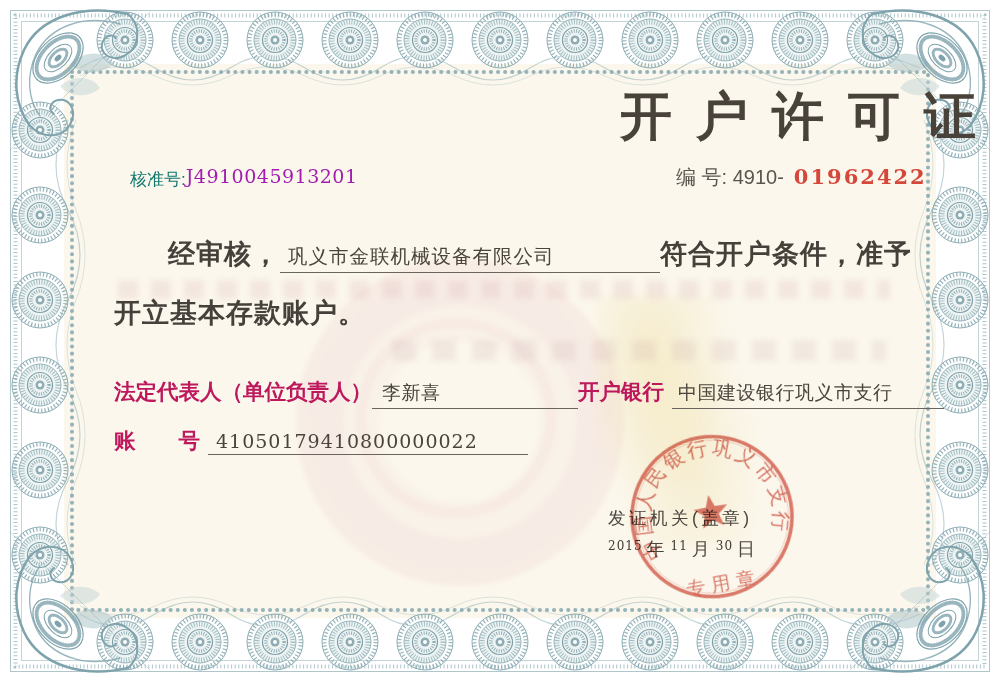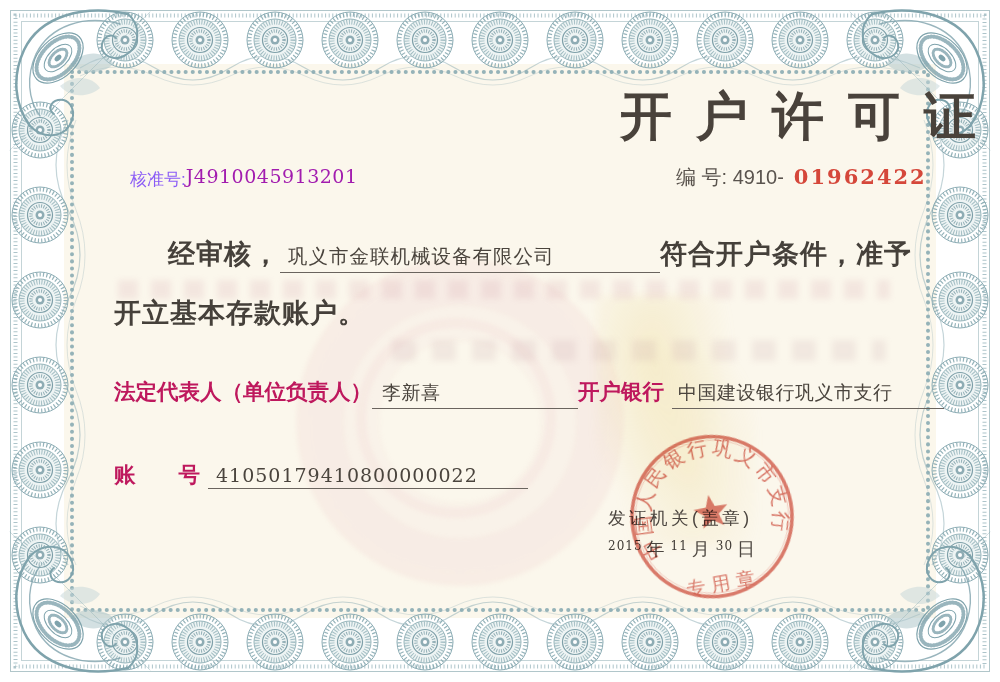--- a/index.html
+++ b/index.html
@@ -23,21 +23,21 @@
                radial-gradient(ellipse at 60% 70%,rgba(232,208,120,.22),transparent 55%);
     filter:blur(5px);}
   .ghost1{left:118px;top:280px;width:772px;height:19px;
     background:repeating-linear-gradient(90deg,rgba(205,148,160,.30) 0 20px,rgba(205,148,160,0) 20px 33px);
     filter:blur(3px);opacity:.55;}
   .ghost2{left:392px;top:340px;width:494px;height:21px;
     background:repeating-linear-gradient(90deg,rgba(188,148,155,.30) 0 24px,rgba(188,148,155,0) 24px 40px);
     filter:blur(3px);opacity:.5;}
 
   
-  .ink{color:#8b5cf6;}
+  .ink{color:#0f766e;}
   .title{left:0;right:0;top:82px;text-align:right;font-size:52px;font-weight:700;
     letter-spacing:24px;text-indent:24px;color:#49423b;
     font-family:"DejaVu Serif","Liberation Serif",serif;}
   .approval-row{left:130px;top:167px;font-size:17px;}
   .approval-val{font-family:"DejaVu Serif",serif;font-size:19px;color:#a21caf;
     margin-left:0;letter-spacing:.5px;position:relative;top:-2px;}
   .serial-row{left:676px;top:164px;font-size:20px;color:#5a544e;}
   .serial-red{font-family:"DejaVu Serif",serif;font-size:21px;font-weight:700;
     color:#d5473a;letter-spacing:2px;margin-left:10px;}
 
@@ -48,21 +48,21 @@
 
   .row1{left:168px;top:236px;}
   .row1 .fill-line{width:372px;padding:0 0 2px 8px;}
   .row1 .serif-val{font-size:19.5px;letter-spacing:1px;}
   .row2{left:114px;top:295px;}
   .row3{left:114px;top:377px;}
   .mid{font-size:21.5px;font-weight:700;color:#be185d;}
   .row3 .fill1{width:196px;padding:0 0 2px 10px;}
   .row3 .fill2{width:266px;padding:0 0 2px 6px;margin-left:8px;}
   .row3 .serif-val{font-size:19px;letter-spacing:.5px;}
-  .row4{left:114px;top:460px;justify-content:center;}
+  .row4{left:114px;top:426px;justify-content:center;}
   .row4 .fill-line{width:312px;padding:0 0 2px 8px;margin-left:8px;}
   .row4 .serif-val{font-size:19px;letter-spacing:1px;}
 
   .issuer{left:608px;top:506px;}
   .issuer-label{font-size:17.5px;letter-spacing:3.5px;color:#4b453f;}
   .date-line{margin-top:7px;font-size:18px;color:#4b453f;}
   .date-num{font-family:"DejaVu Serif",serif;font-size:12px;color:#3f3a34;
     position:relative;top:-5px;letter-spacing:1px;}
   .date-unit{margin:0 6px 0 4px;}
 

